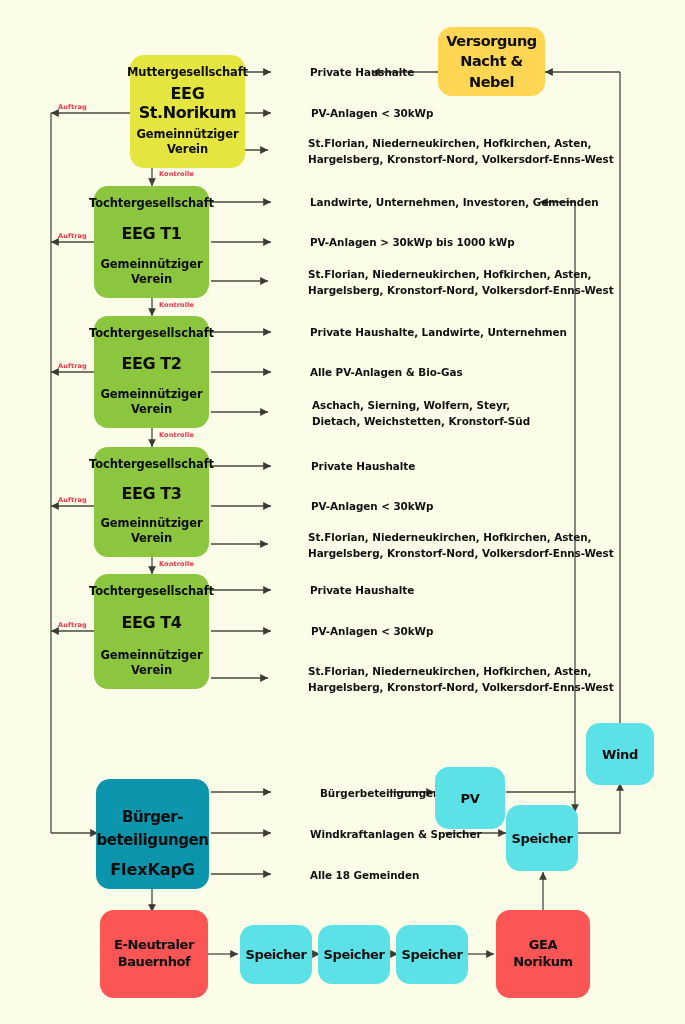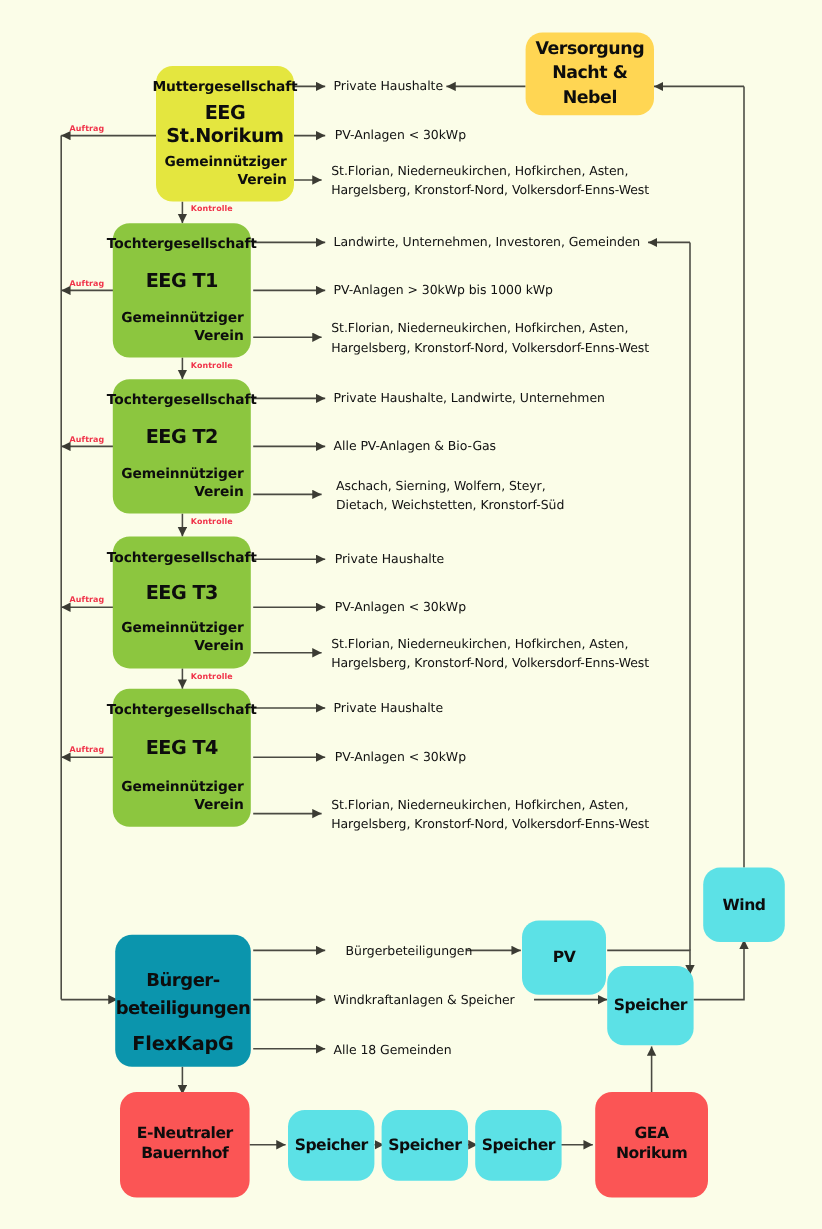--- a/index.html
+++ b/index.html
@@ -29,37 +29,38 @@
   .node .n-bot{font-size:11.5px;font-weight:700;line-height:1.35;letter-spacing:-0.1px;}
 
   
   .orgcard{
     width:115px;
     padding:10px 6px;
     justify-content:space-between;
   }
   .orgcard .n-top{flex:0 0 auto;}
   .orgcard .n-mid{flex:0 0 auto;}
-  .orgcard .n-bot{flex:0 0 auto;text-align:right;}
+  .orgcard .n-bot{flex:0 0 auto;}
 
   .yellowgreen{background:#e4e63f;}
   .green{background:#8cc63f;}
   .amber{background:#ffd653;}
   .teal{background:#0b95ad;color:#0d0d0d;}
   .cyan{background:#5ce1e6;}
   .red{background:#fb5555;}
 
   .lbl{
     position:absolute;
     font-size:10.4px;
-    font-weight:400;
+    font-weight:700;
     color:#111;
     line-height:1.5;
     letter-spacing:-0.05px;
     white-space:pre-line;
+    margin-left:32px;
   }
   .edge-lbl{
     position:absolute;
     font-size:6.6px;
     font-weight:800;
     color:#f0344a;
     letter-spacing:0.1px;
   }
   .amber .n-mid{font-size:14.5px;line-height:1.4;}
   .teal .n-mid{font-size:15px;line-height:1.25;}

